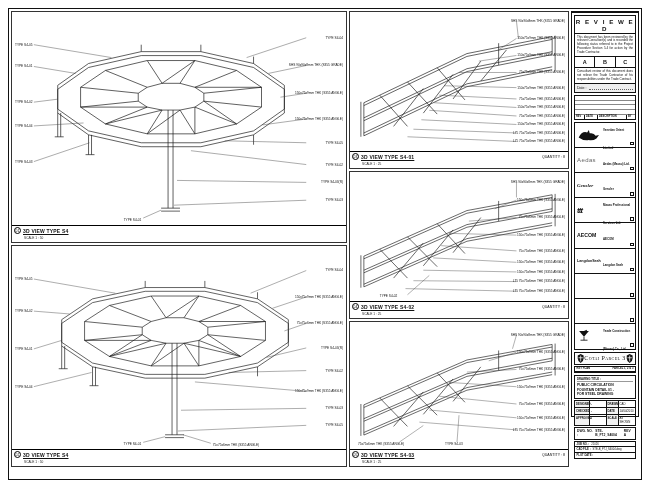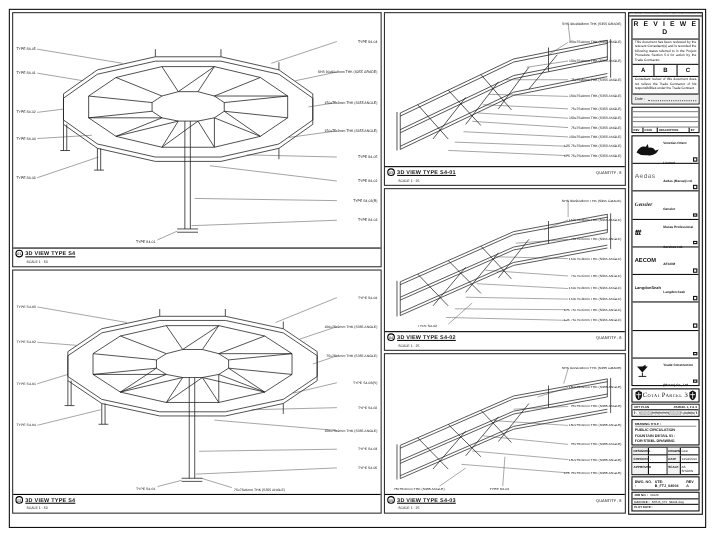--- a/index.html
+++ b/index.html
@@ -14,21 +14,21 @@
   .draw{position:absolute;left:0;top:0;width:100%;height:calc(100% - 18px)}
   .st line,.st polyline,.st polygon{stroke:#1a1a1a;stroke-width:0.7;fill:none}
   .ld line,.ld polyline{stroke:#444;stroke-width:0.45;fill:none}
   .co{font-size:3.2px;fill:#111}
   .vlabel{position:absolute;left:0;right:0;bottom:8px;border-top:1.7px solid #000;display:flex;align-items:center;gap:2px;font-size:5px;font-weight:bold;padding:1px 3px 0 2px}
   .vlabel .ref{width:7px;height:7px;border:0.7px solid #000;border-radius:50%;display:flex;align-items:center;justify-content:center;font-size:3.4px;font-weight:normal;flex:none}
   .vlabel .vtitle{text-decoration:underline;letter-spacing:0.2px}
   .vlabel .qty{margin-left:auto;font-weight:normal;font-size:3.6px}
   .vscale{position:absolute;bottom:2px;left:12px;font-size:3.2px;color:#222}
   
-  .tb{position:absolute;left:562px;top:2px;width:68px;height:457px;border:1px solid #111;display:flex;flex-direction:column;background:#fff}
+  .tb{position:absolute;left:562px;top:2px;width:68px;height:406px;border:1px solid #111;display:flex;flex-direction:column;background:#fff}
   .tb-edge{height:8px;border-bottom:0.8px solid #111;display:flex;align-items:center;justify-content:center;font-size:2.6px;white-space:nowrap;overflow:hidden;color:#333}
   .stamp{margin:2px;border:1px solid #111}
   .stamp-title{border-bottom:1px solid #111;text-align:center;font-weight:bold;font-size:6.2px;letter-spacing:1.5px;padding:1.5px 0}
   .stamp p{font-size:3px;line-height:1.3;margin:1.5px 2px;text-align:justify}
   .abc{display:flex;border-top:1px solid #111;border-bottom:1px solid #111}
   .abc div{flex:1;text-align:center;font-weight:bold;font-size:5.5px;padding:2px 0;border-right:1px solid #111}
   .abc div:last-child{border-right:0}
   .stamp-date{display:flex;align-items:flex-end;gap:2px;font-size:3.6px;padding:2px;border-top:1px solid #111;background:#eee}
   .dotline{flex:1;border-bottom:1px dotted #666;height:4px}
   .rev-table{margin:0 2px;border:0.8px solid #111}

